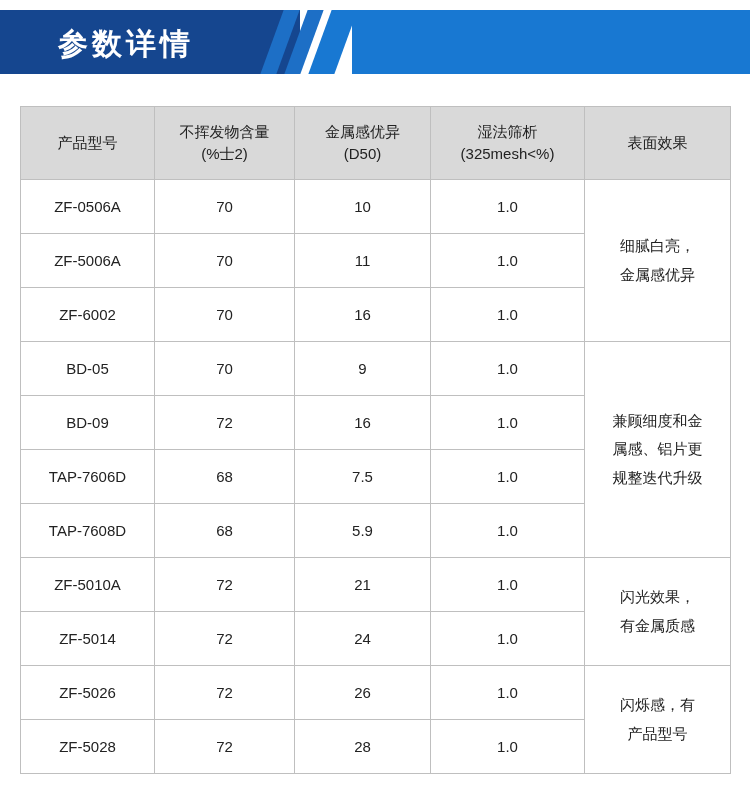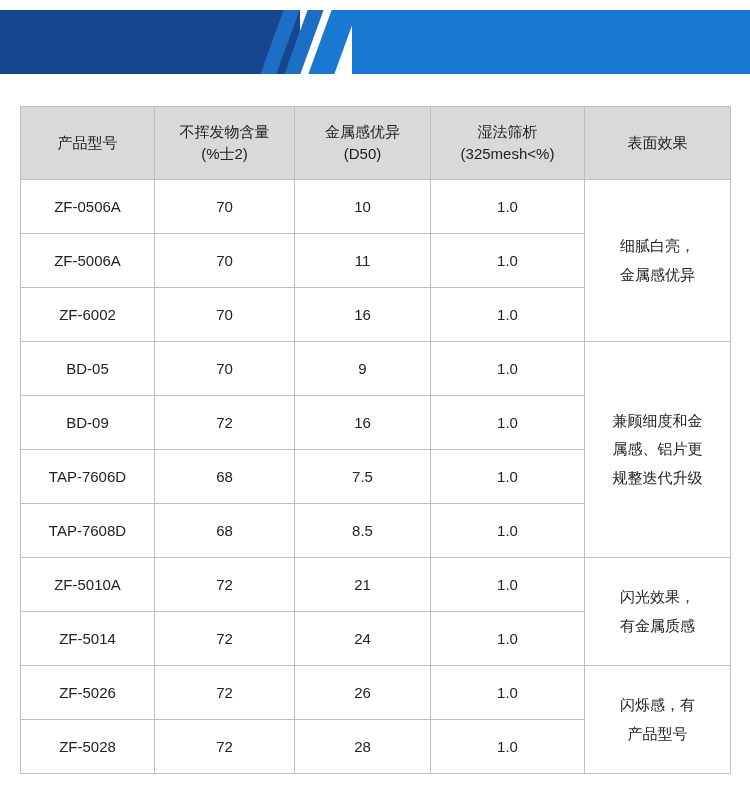--- a/index.html
+++ b/index.html
@@ -116,20 +116,21 @@
 </style>
 </head>
 <body>
 
 <div class="banner">
   <div class="banner-left"></div>
   <div class="slash slash-a"></div>
   <div class="slash slash-b"></div>
   <div class="slash slash-c"></div>
   <div class="banner-right"></div>
+  <div class="banner-cn">参数详情</div>
 </div>
 
 <div class="table-wrap">
   <table class="params">
     <colgroup>
       <col class="c1">
         <col class="c2">
         <col class="c3">
         <col class="c4">
         <col class="c5">
@@ -199,21 +200,21 @@
       </tr>
       <tr>
         <td class="model">TAP-7606D</td>
         <td>68</td>
         <td>7.5</td>
         <td>1.0</td>
       </tr>
       <tr>
         <td class="model">TAP-7608D</td>
         <td>68</td>
-        <td>8.5</td>
+        <td>5.9</td>
         <td>1.0</td>
       </tr>
 
       <tr>
         <td class="model">ZF-5010A</td>
         <td>72</td>
         <td>21</td>
         <td>1.0</td>
         <td class="effect" rowspan="2">
           <div>闪光效果，</div>

